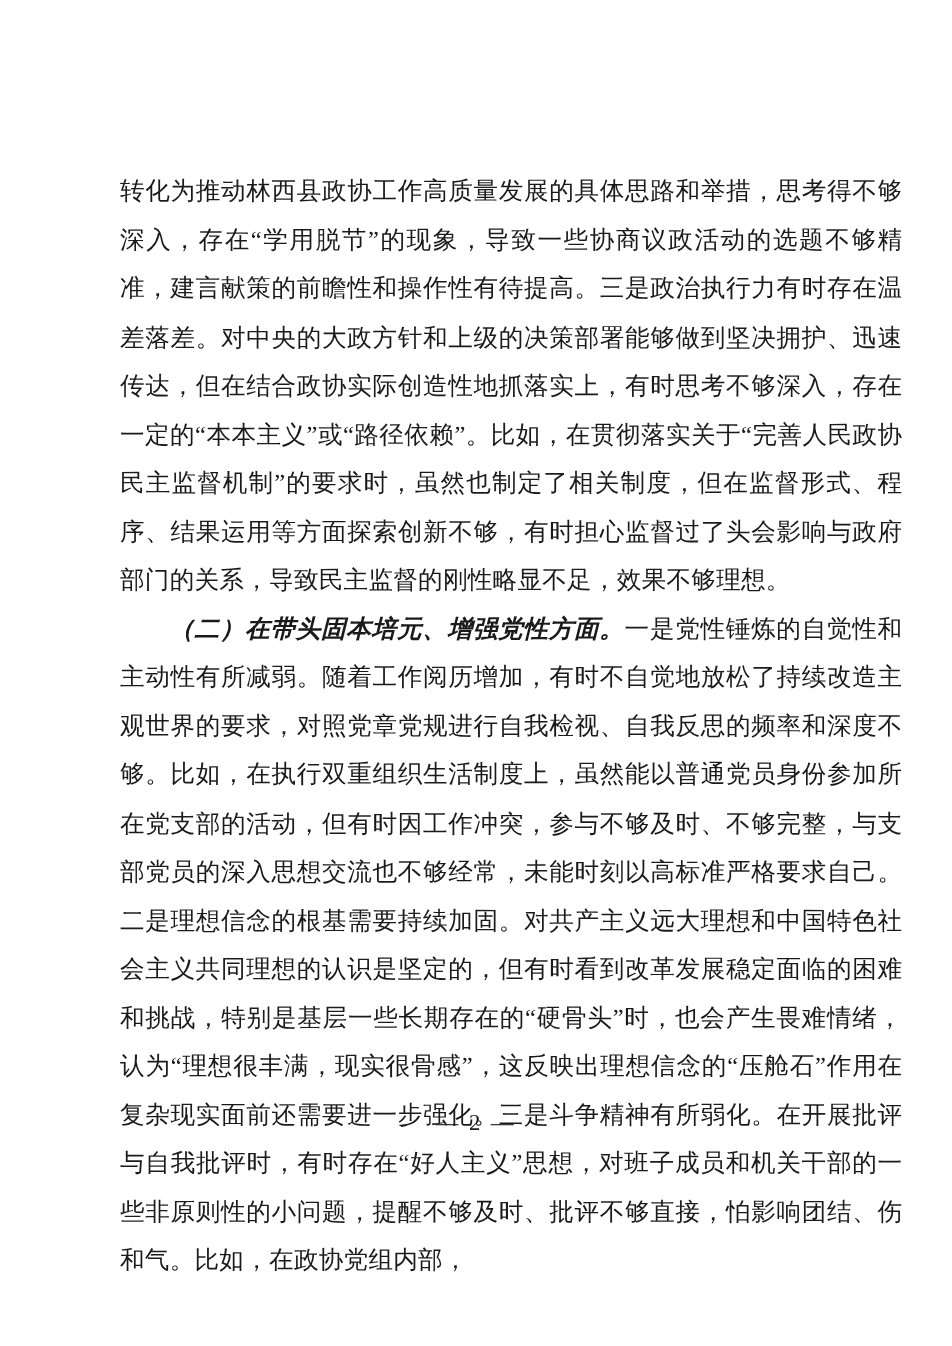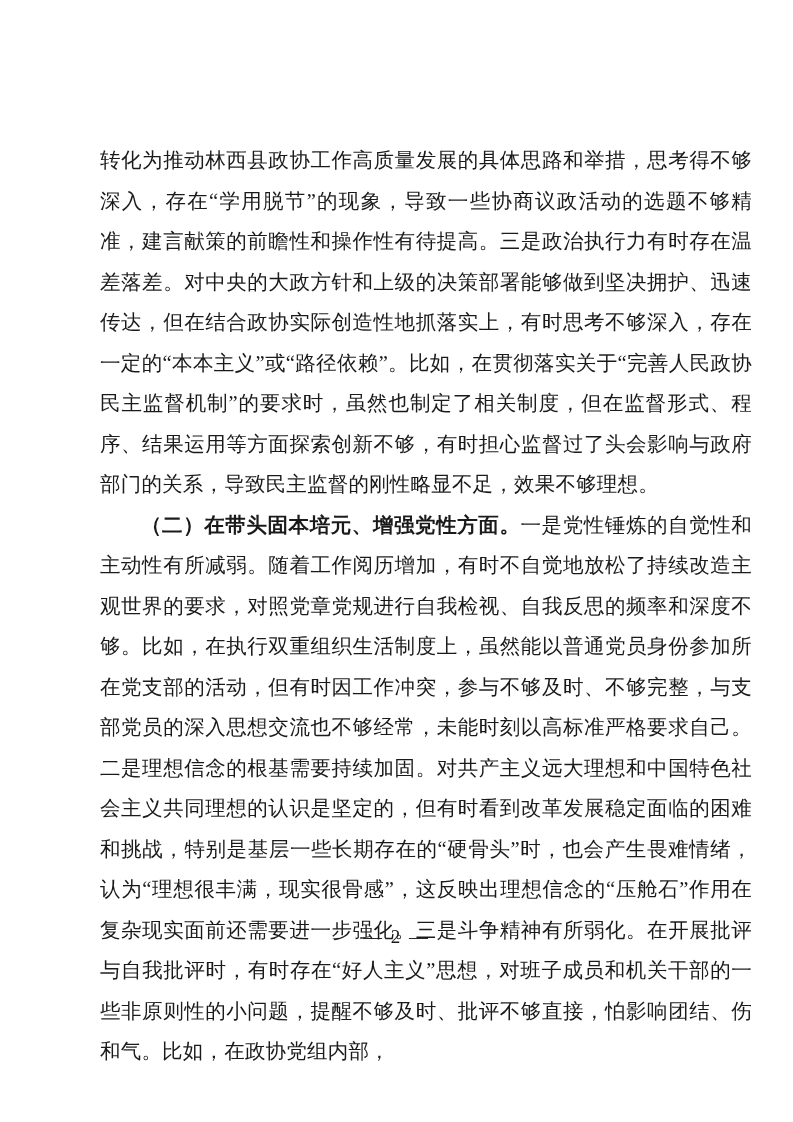--- a/index.html
+++ b/index.html
@@ -36,20 +36,21 @@
     text-indent: 0;
   }
   .para + .para {
     margin-top: 0;
   }
   .para-indent {
     text-indent: 2em;
   }
   .bold-run {
     font-weight: bold;
+    font-style: italic;
   }
   .footer {
     position: absolute;
     left: 0;
     right: 0;
     bottom: 52px;
     text-align: center;
     font-size: 19px;
     font-family: "Liberation Serif", "DejaVu Serif", serif;
     color: #1a1a1a;

